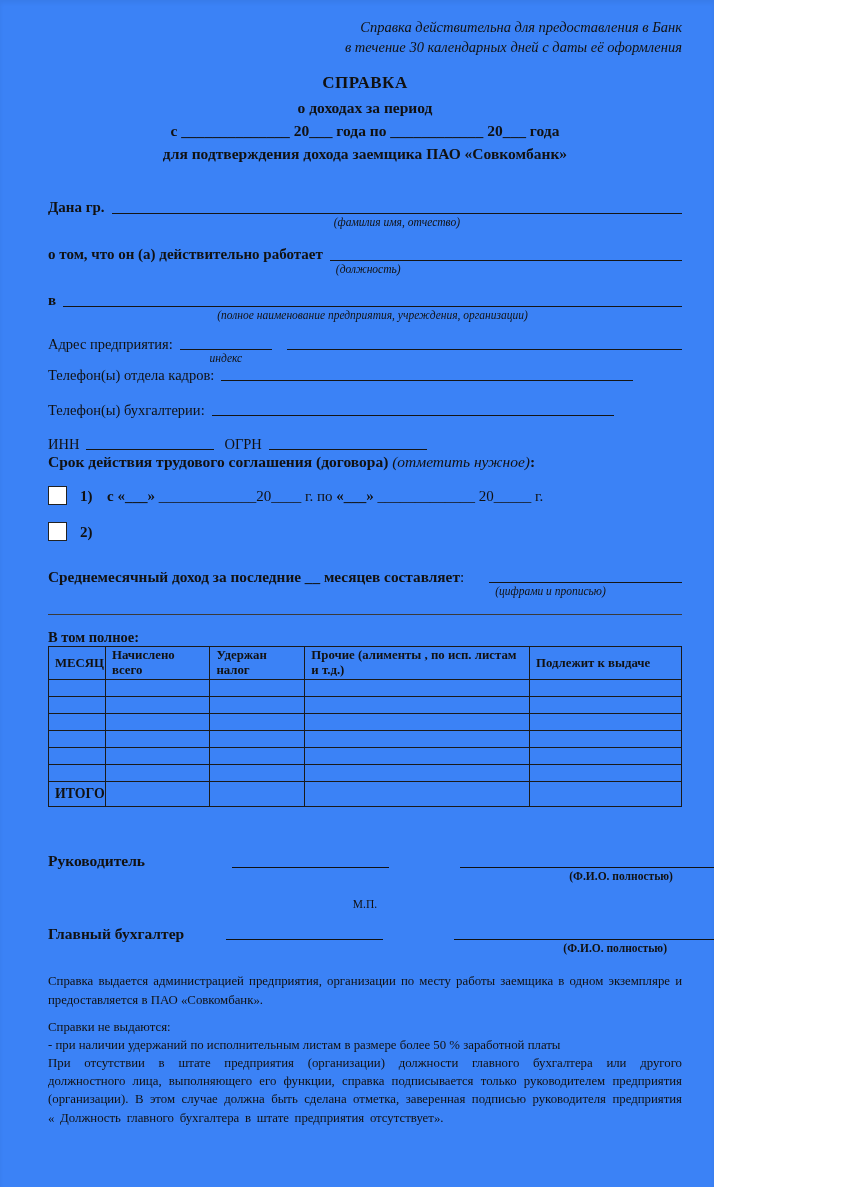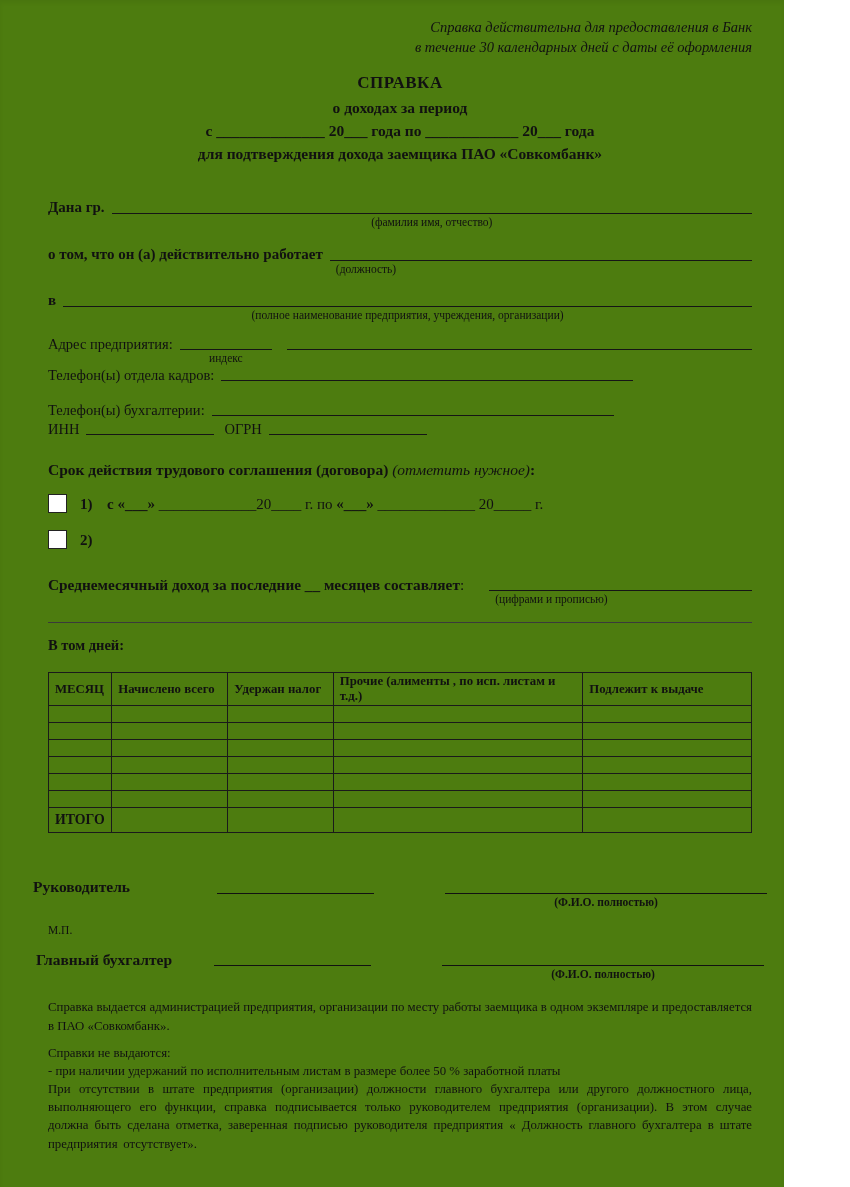--- a/index.html
+++ b/index.html
@@ -1,19 +1,19 @@
 <!DOCTYPE html>
 <html><head>
 <meta charset="utf-8">
 <style>
   html,body{margin:0;padding:0;background:#ffffff;}
   .page{
     position:relative;
-    width:784px;height:1187px;
-    background:#4d7c0f;
+    width:714px;height:1187px;
+    background:#3b82f6;
     box-sizing:border-box;
     padding:12px 32px 10px 48px;
     font-family:"Liberation Serif","DejaVu Serif",serif;
     color:#111;
     font-size:15px;
     overflow:hidden;
     box-shadow: inset 0 3px 4px rgba(0,0,0,0.05);
   }
   .b{font-weight:bold;}
   .i{font-style:italic;}
@@ -27,54 +27,54 @@
   .issue-date{margin-top:20px;font-weight:bold;font-size:15.5px;}
   .fr{display:flex;align-items:flex-end;}
   .fl{white-space:nowrap;padding-right:7px;line-height:1.25;}
   .blank{
     flex:1;height:0;border-bottom:1.5px solid #151515;
     margin-bottom:3px;position:relative;
   }
   .blank.fixed{flex:none;}
   .cap{
     position:absolute;top:3px;left:0;right:0;text-align:center;
-    font-size:11.5px;font-weight:normal;
+    font-size:11.5px;font-style:italic;font-weight:normal;
     line-height:1.2;white-space:nowrap;color:#111;
   }
   .cap.left{right:auto;left:6px;text-align:center;}
   .has-cap{margin-bottom:4px;}
   .reg{font-size:14.5px;}
   .spacer{width:15px;}
-  .agr-head{margin-top:23px;font-size:15.5px;}
+  .agr-head{font-size:15.5px;}
   .opt{display:flex;align-items:center;margin-top:15px;font-size:15px;}
   .cbx{
     width:17px;height:17px;border:1.6px solid #222;margin-right:13px;
     flex:none;background:#fff;margin-bottom:2px;
   }
   .optnum{font-weight:bold;width:27px;flex:none;}
   .income-row{margin-top:24px;font-size:15.3px;}
   .income-gap{width:18px;flex:none;}
   .sep-line{border-bottom:1.3px solid #3a3a3a;margin-top:28px;height:0;}
   .tbl-intro{margin-top:14px;font-weight:bold;font-size:14.5px;}
-  table.inc{width:100%;border-collapse:collapse;margin-top:18px;table-layout:fixed;}
+  table.inc{width:100%;border-collapse:collapse;margin-top:0;table-layout:fixed;}
   table.inc th,table.inc td{border:1.4px solid #1a1a1a;padding:1px 6px;box-sizing:border-box;}
   table.inc th{font-size:12.8px;text-align:left;height:21px;font-weight:bold;}
   table.inc td{height:17px;font-size:12.8px;}
   table.inc tr.total td{height:25px;font-weight:bold;font-size:13.8px;}
-  .sig-row{display:flex;align-items:flex-end;font-weight:bold;font-size:15.5px;justify-content:center;}
+  .sig-row{display:flex;align-items:flex-end;font-weight:bold;font-size:15.5px;}
   .sig-label{flex:none;line-height:1.2;}
   .sig-sp1{flex:none;}
   .sig-b1{flex:none;width:157px;height:0;border-bottom:1.6px solid #111;margin-bottom:3px;}
   .sig-sp2{flex:none;width:71px;}
   .sig-b2{flex:none;width:322px;height:0;border-bottom:1.6px solid #111;margin-bottom:3px;position:relative;}
   .fio-cap{
     position:absolute;top:3px;left:0;right:0;text-align:center;
     font-size:11.5px;font-weight:bold;font-style:normal;white-space:nowrap;
   }
-  .mp{margin-top:27px;font-size:11.5px;}
+  .mp{margin-top:27px;font-size:11.5px;text-align:center;}
   .footer{margin-top:29px;font-size:12.8px;line-height:1.42;}
   .footer .p1{text-align:justify;}
   .footer .p2{margin-top:9px;}
   .footer .p3{text-align:justify;word-spacing:2.5px;}
 </style>
 </head>
 <body>
 
 <div class="page">
 
@@ -124,21 +124,21 @@
   <div class="fr reg" style="margin-top:13px;">
     <span class="fl">Телефон(ы) отдела кадров:</span>
     <span class="blank fixed" style="width:412px;"></span>
   </div>
 
   <div class="fr reg" style="margin-top:17px;">
     <span class="fl">Телефон(ы) бухгалтерии:</span>
     <span class="blank fixed" style="width:402px;"></span>
   </div>
 
-  <div class="fr reg" style="margin-top:1px;">
+  <div class="fr reg" style="margin-top:16px;">
     <span class="fl">ИНН</span>
     <span class="blank fixed" style="width:128px;"></span>
     <span class="spacer" style="width:10px;"></span>
     <span class="fl">ОГРН</span>
     <span class="blank fixed" style="width:158px;"></span>
   </div>
 
   <div class="agr-head">
     <span class="b">Срок действия трудового соглашения (договора)</span>
     <span class="i">(отметить нужное)</span><span class="b">:</span>
@@ -158,21 +158,21 @@
   <div class="fr has-cap income-row">
     <span class="fl"><span class="b">Среднемесячный доход за последние __ месяцев составляет</span><span>:</span></span>
     <span class="income-gap"></span>
     <span class="blank">
       <span class="cap left">(цифрами и прописью)</span>
     </span>
   </div>
 
   <div class="sep-line"></div>
 
-  <div class="tbl-intro">В том дней:</div>
+  <div class="tbl-intro">В том полное:</div>
   <table class="inc">
     <colgroup>
       <col style="width:9%">
         <col style="width:16.5%">
         <col style="width:15%">
         <col style="width:35.5%">
         <col style="width:24%">
     </colgroup>
     <thead>
       <tr id="thr">

